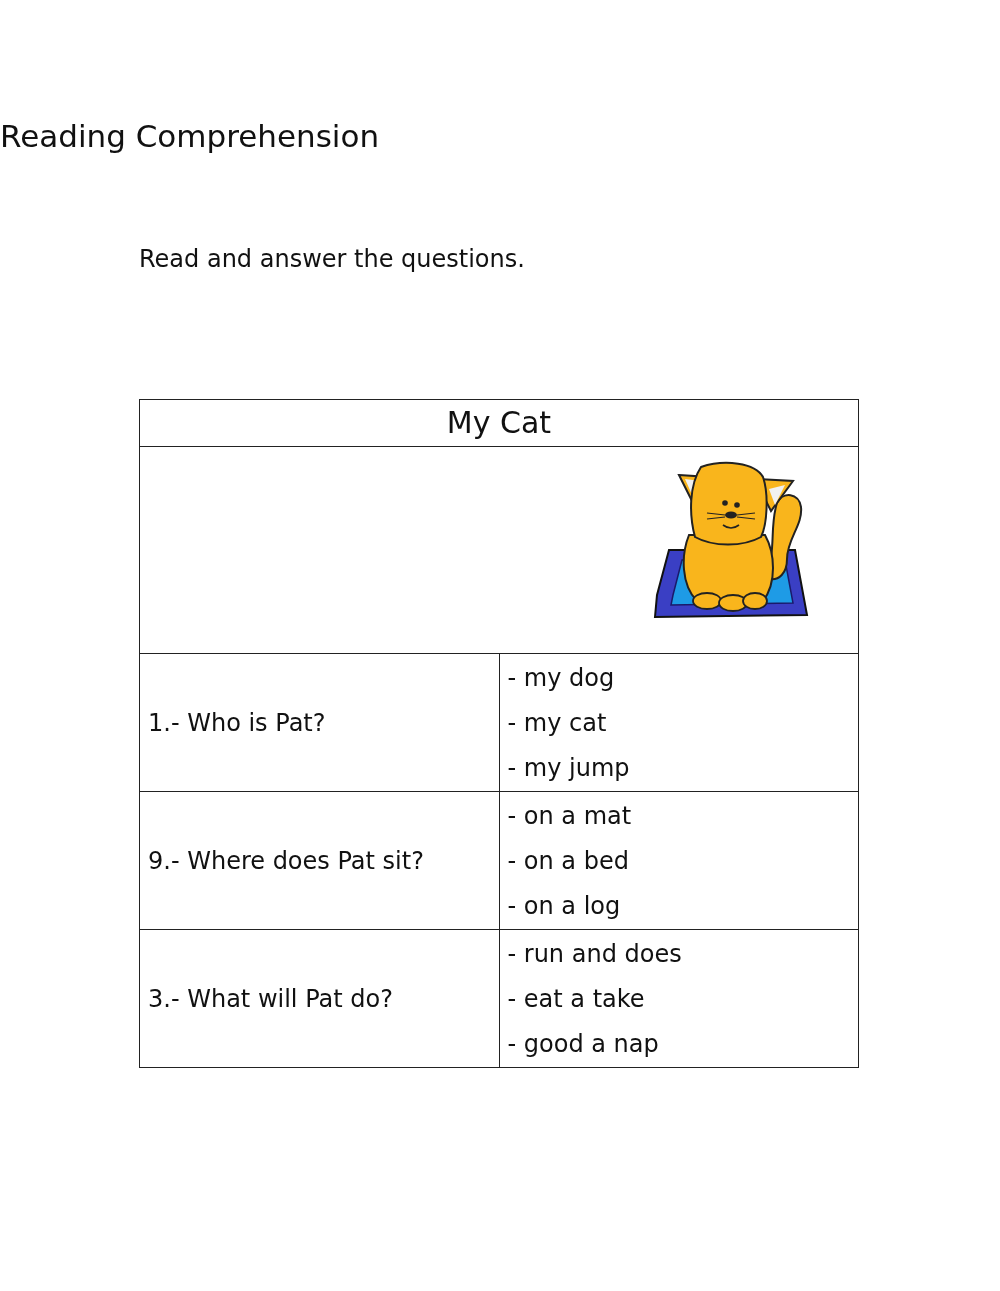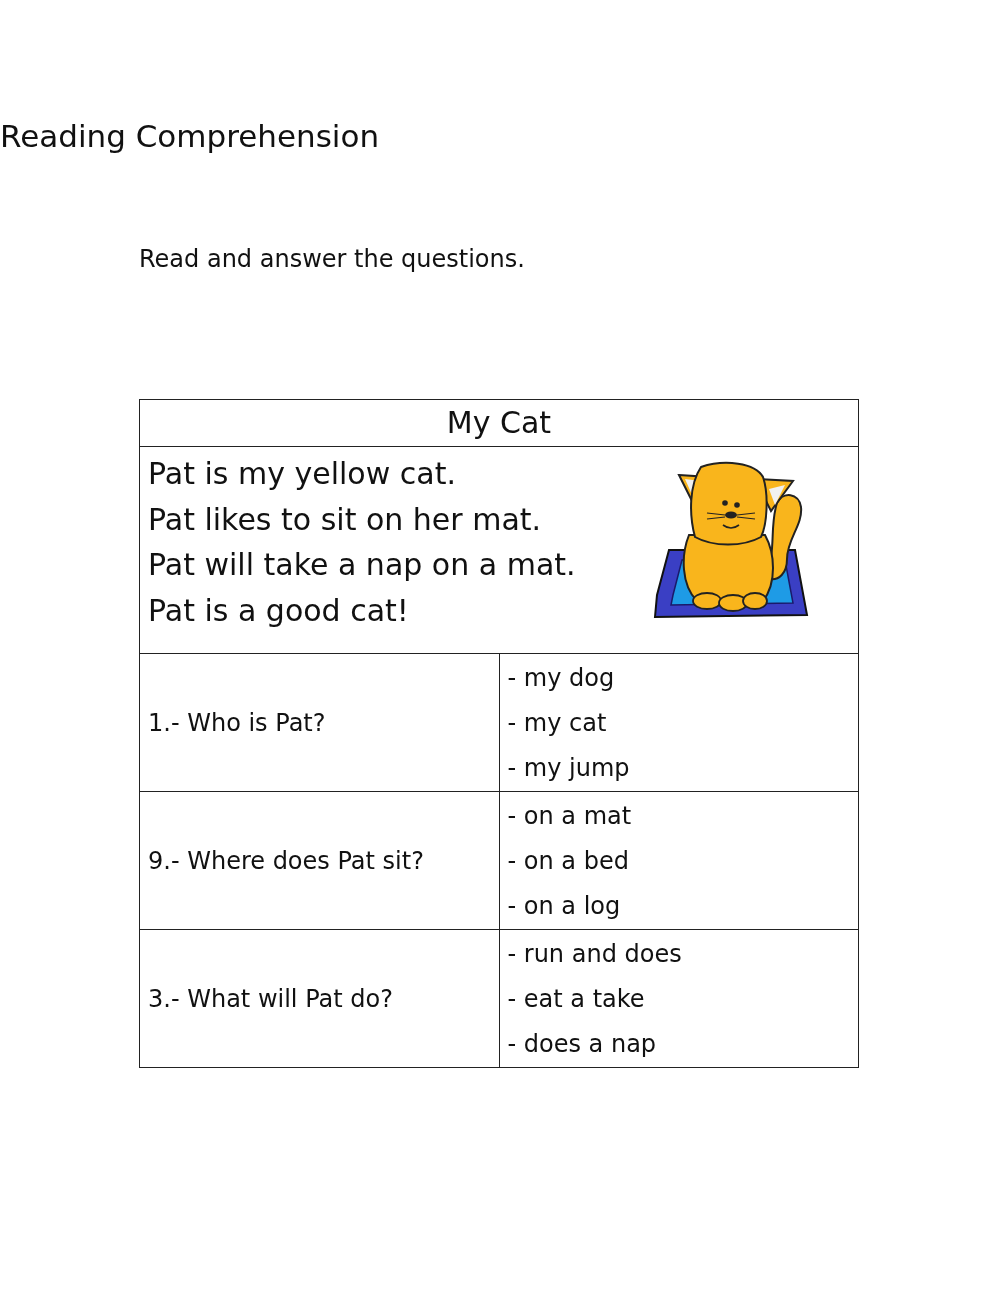--- a/index.html
+++ b/index.html
@@ -41,26 +41,20 @@
 <div class="title">Reading Comprehension</div>
 <div class="instructions">Read and answer the questions.</div>
 
 <table class="sheet">
   <tbody>
       <tr>
     <td colspan="2" class="story-title">My Cat</td>
   </tr>
   <tr>
     <td colspan="2" class="passage-cell">
-      <div class="passage">
-        <div>Pat is my yellow cat.</div>
-        <div>Pat likes to sit on her mat.</div>
-        <div>Pat will take a nap on a mat.</div>
-        <div>Pat is a good cat!</div>
-      </div>
       <svg class="cat-pic" viewBox="0 0 180 180">
 
         <polygon points="20,140 32,95 158,95 170,160 18,162" fill="#3A3FC4" stroke="#111" stroke-width="2"></polygon>
         <polygon points="36,140 45,105 148,105 156,148 34,150" fill="#1E9BE6" stroke="#1a1a6a" stroke-width="1.5"></polygon>
 
         <path d="M128,118 C140,100 132,72 140,48 C146,36 162,38 164,52 C166,70 150,84 150,104 C150,118 142,126 132,124 Z" fill="#F9B51C" stroke="#222" stroke-width="2"></path>
 
         <path d="M52,80 C44,100 44,130 60,146 L126,146 C140,128 138,98 128,80 Z" fill="#F9B51C" stroke="#222" stroke-width="2"></path>
 
         <ellipse cx="70" cy="146" rx="14" ry="8" fill="#F9B51C" stroke="#222" stroke-width="1.8"></ellipse>
@@ -110,18 +104,18 @@
     </td>
   </tr>
   <tr class="q-row">
     <td class="q-cell">
       <div class="q-text">3.- What will Pat do?</div>
     </td>
     <td>
       <div class="opts">
         <div>- run and does</div>
         <div>- eat a take</div>
-        <div>- does a nap</div>
+        <div>- good a nap</div>
       </div>
     </td>
   </tr>
 </tbody>
   </table>
 
 </body></html>

